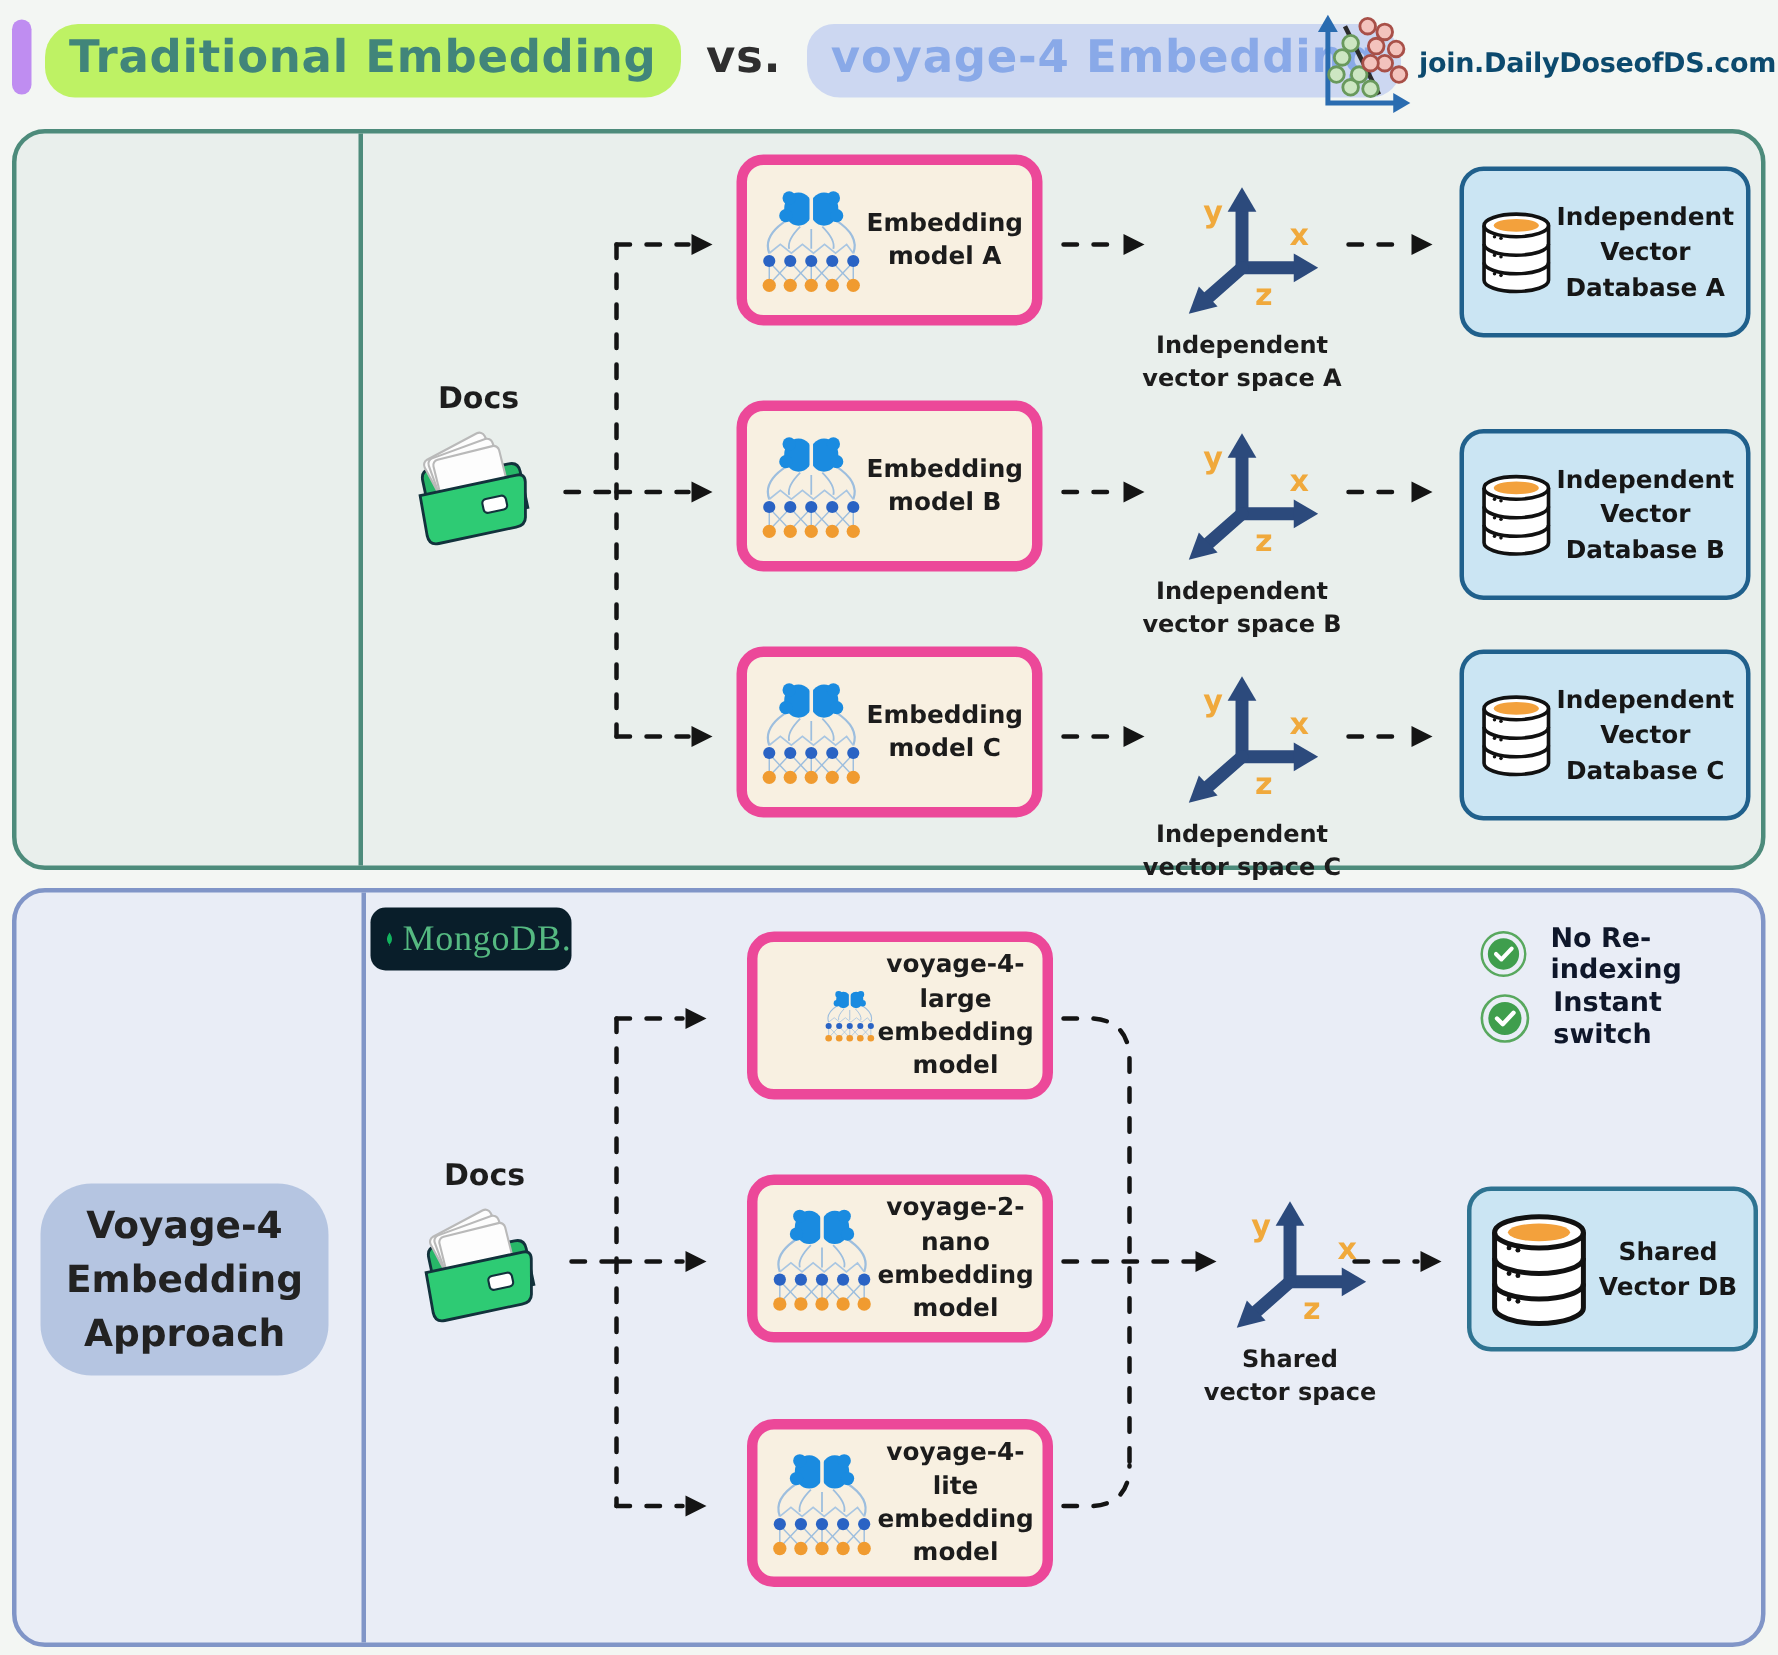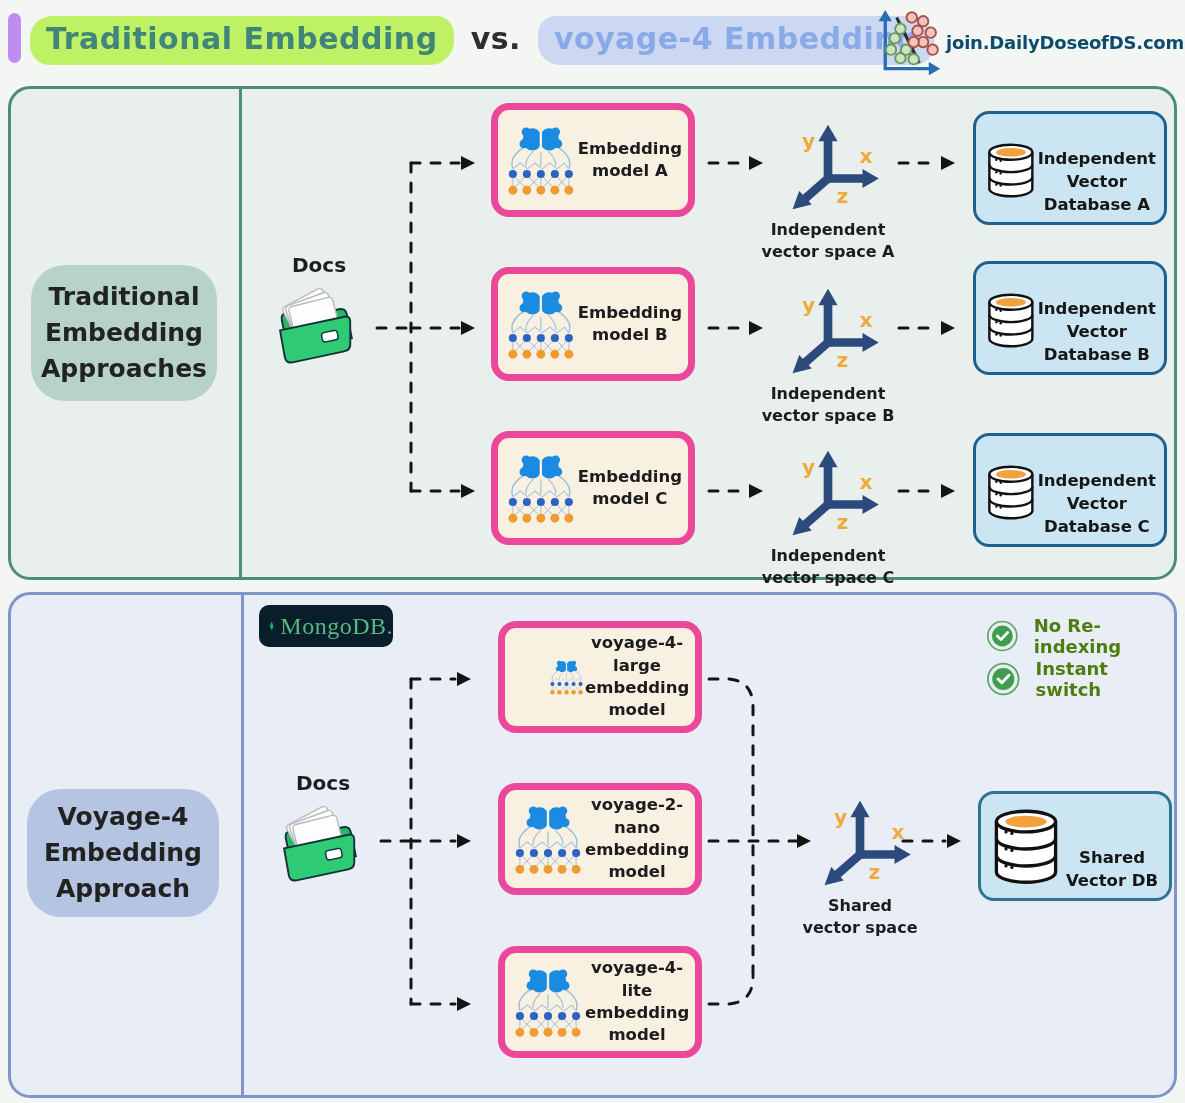--- a/index.html
+++ b/index.html
@@ -33,30 +33,30 @@
 
   .model-box { position:absolute; width:204px; height:114px; background:#f8f0e1; border:7px solid #ec4899;
                border-radius:18px; display:flex; align-items:center; padding:4px 6px; }
   .model-box .mtext { flex:1; text-align:center; font-size:16.5px; font-weight:bold; color:#1c1c1c; line-height:1.35; }
 
   .space-group { position:absolute; width:186px; text-align:center; }
   .space-group .stext { font-size:16px; font-weight:bold; color:#1c1c1c; line-height:1.35; margin-top:2px; }
   .space-group .stext span { display:block; }
 
   .db-box { position:absolute; width:194px; height:114px; background:#cbe5f3; border:3px solid #20608c;
-            border-radius:16px; display:flex; align-items:flex-end; padding:6px 8px; }
+            border-radius:16px; display:flex; align-items:center; padding:6px 8px; }
   .db-box.shared { border-color:#2e7391; height:110px; }
   .db-box .dbtext { flex:1; text-align:center; font-size:16.5px; font-weight:bold; color:#161616; line-height:1.4; }
 
-  .mongo-logo { position:absolute; left:248px; top:10px; width:134px; height:42px; background:#091e2a; border-radius:10px;
+  .mongo-logo { position:absolute; left:236px; top:10px; width:134px; height:42px; background:#091e2a; border-radius:10px;
                 display:flex; align-items:center; padding-left:10px; }
   .mongo-logo .mtxt { font-family:"Liberation Serif", serif; font-size:24px; color:#55b981; margin-left:6px; letter-spacing:.5px; }
 
   .badge { position:absolute; display:flex; align-items:center; }
-  .badge .btext { font-size:18px; font-weight:bold; color:#4d7c0f; margin-left:15px; }
+  .badge .btext { font-size:18px; font-weight:bold; color:#0f172a; margin-left:15px; }
 
   .arrows { position:absolute; left:0; top:0; pointer-events:none; }
 </style>
 </head>
 <body>
 
 <svg width="0" height="0" style="position:absolute">
   <defs>
 
     <g id="brainnet">
@@ -192,21 +192,20 @@
         <circle cx="54" cy="36" r="5.5"></circle>
         <circle cx="64" cy="44" r="5.5"></circle>
       <circle cx="44" cy="36" r="5.5"></circle>
     </g>
   </svg>
   <div class="site-text">join.DailyDoseofDS.com</div>
 
   <div class="panel top">
     <div class="divider"></div>
 
-    <div class="side-label trad">Traditional Embedding Approaches</div>
 
     <div class="docs-group" style="left:260px; top:164px;">
       <div class="docs-label">Docs</div>
       <svg width="94" height="94" viewBox="0 0 100 100">
           <use href="#folder"></use>
         </svg>
     </div>
 
     <div class="model-box" style="left:480px; top:14px;">
       <svg width="98" height="98" viewBox="0 0 100 100">
@@ -254,21 +253,21 @@
         <span>vector space C</span>
       </div>
     </div>
 
     <div class="db-box" style="left:962px; top:22px;">
       <svg width="74" height="92" viewBox="0 0 100 110">
           <use href="#dbcyl"></use>
         </svg>
       <div class="dbtext">Independent Vector Database A</div>
     </div>
-    <div class="db-box" style="left:962px; top:172px;">
+    <div class="db-box" style="left:962px; top:197px;">
       <svg width="74" height="92" viewBox="0 0 100 110">
           <use href="#dbcyl"></use>
         </svg>
       <div class="dbtext">Independent Vector Database B</div>
     </div>
     <div class="db-box" style="left:962px; top:344px;">
       <svg width="74" height="92" viewBox="0 0 100 110">
           <use href="#dbcyl"></use>
         </svg>
       <div class="dbtext">Independent Vector Database C</div>

